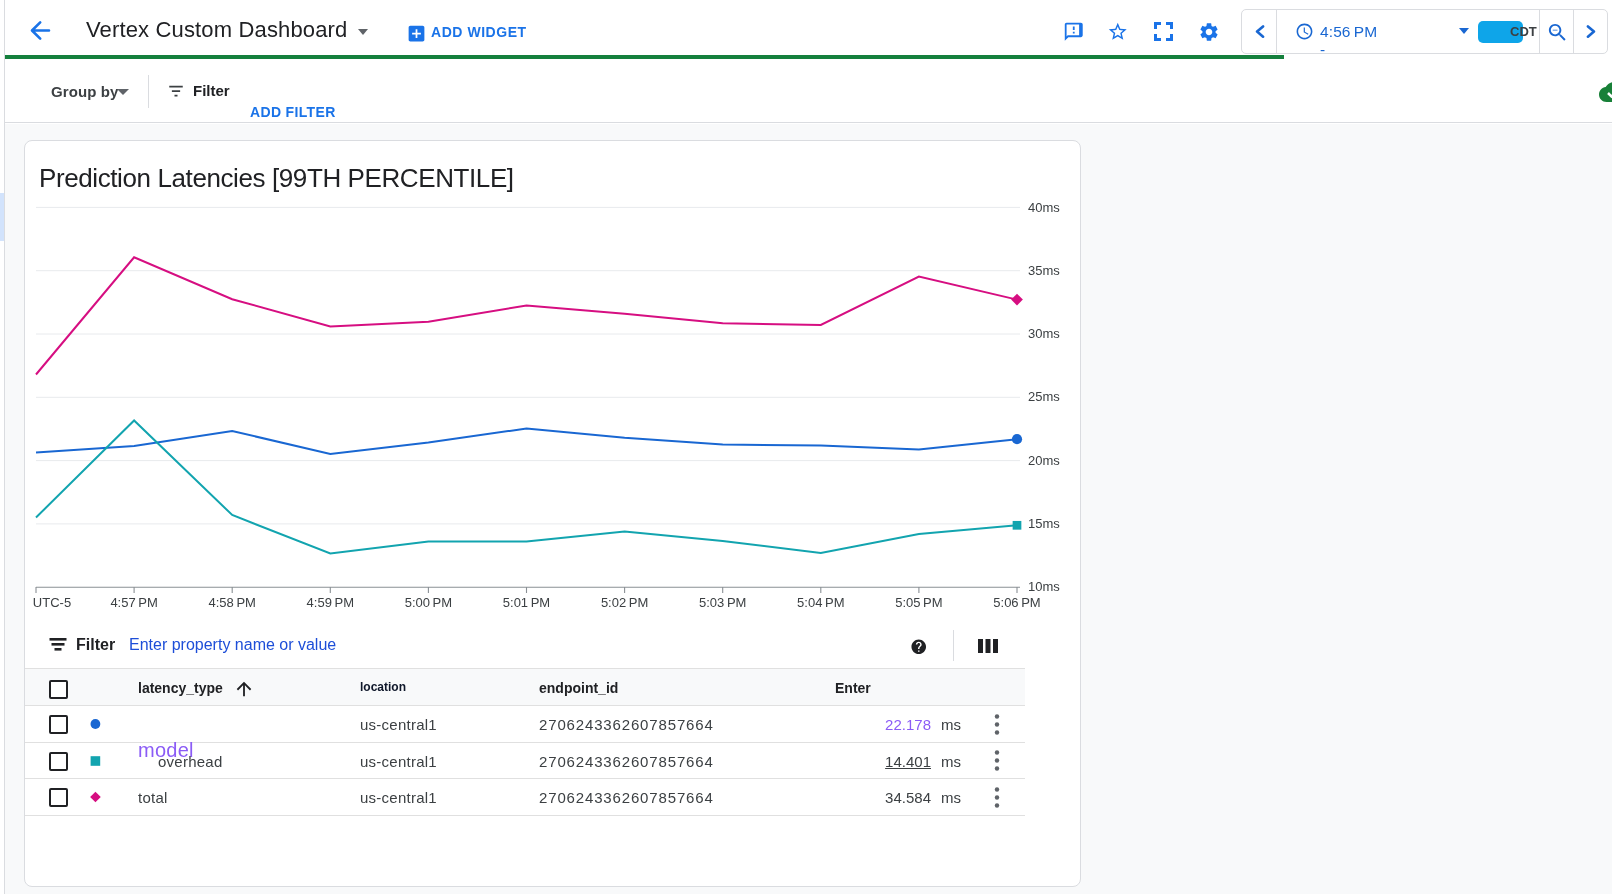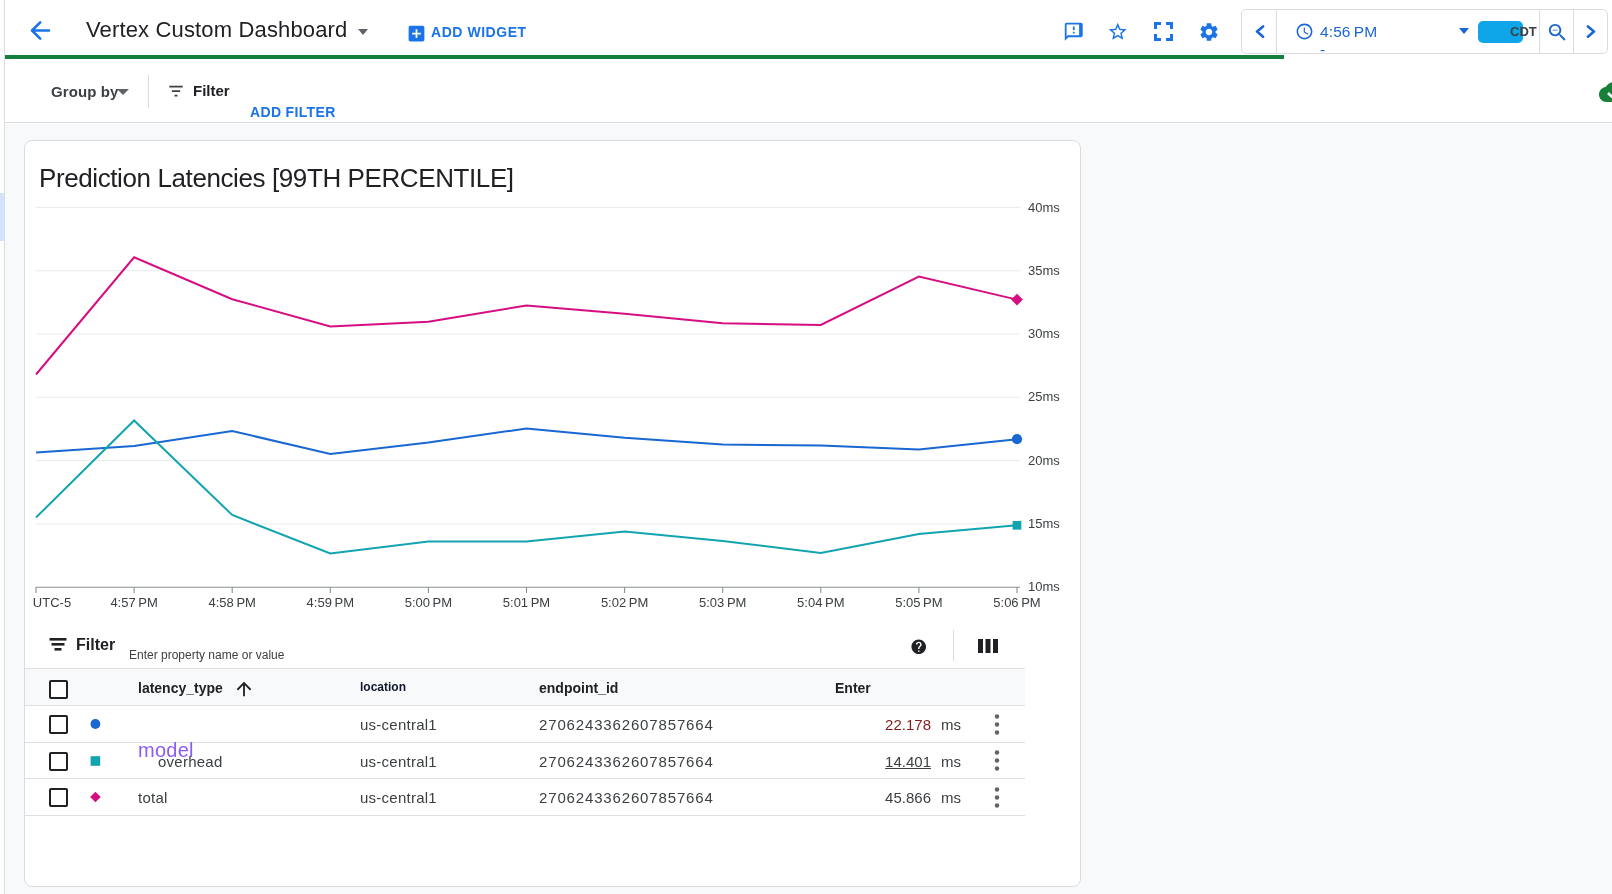--- a/index.html
+++ b/index.html
@@ -144,21 +144,21 @@
 <div class="abs" style="left:49px;top:637px;">
   <svg width="18" height="15" viewBox="0 0 18 15">
       <g fill="#202124">
         <rect x="0.5" y="1" width="17" height="2.6"></rect>
         <rect x="2.5" y="6" width="13" height="2.6"></rect>
         <rect x="5.5" y="11" width="7" height="2.6"></rect>
       </g>
     </svg>
 </div>
 <div class="abs" style="left:76px;top:636px;font-size:16px;font-weight:700;color:#202124;">Filter</div>
-<div class="abs" style="left:129px;top:636px;font-size:12px;color:#404040;margin-top:12px;">Enter property name or value</div>
+<div class="abs" style="left:129px;top:636px;font-size:16px;color:#1d4ed8;">Enter property name or value</div>
 <svg class="abs" style="left:910px;top:637.5px" width="17.5" height="17.5" viewBox="0 0 24 24" fill="#202124">
     <path d="M12 2C6.48 2 2 6.48 2 12s4.48 10 10 10 10-4.48 10-10S17.52 2 12 2zm1 17h-2v-2h2v2zm2.07-7.75l-.9.92C13.45 12.9 13 13.5 13 15h-2v-.5c0-1.1.45-2.1 1.17-2.83l1.24-1.26c.37-.36.59-.86.59-1.41 0-1.1-.9-2-2-2s-2 .9-2 2H8c0-2.21 1.79-4 4-4s4 1.79 4 4c0 .88-.36 1.68-.93 2.25z"></path>
   </svg>
 <div class="abs" style="left:953px;top:630px;width:1px;height:31px;background:#dadce0;"></div>
 <svg class="abs" style="left:978px;top:639px" width="20" height="14" viewBox="0 0 20 14">
     <g fill="#202124">
       <rect x="0" y="0" width="5" height="14"></rect>
       <rect x="7.5" y="0" width="5" height="14"></rect>
       <rect x="15" y="0" width="5" height="14"></rect>
     </g>
@@ -197,23 +197,23 @@
 <div class="abs" style="left:138px;top:789px;font-size:15px;letter-spacing:.25px;color:#3c4043;">total</div>
 
 <div class="abs" style="left:360px;top:716px;font-size:15px;letter-spacing:.25px;color:#3c4043;">us-central1</div>
 <div class="abs" style="left:360px;top:753px;font-size:15px;letter-spacing:.25px;color:#3c4043;">us-central1</div>
 <div class="abs" style="left:360px;top:789px;font-size:15px;letter-spacing:.25px;color:#3c4043;">us-central1</div>
 
 <div class="abs" style="left:539px;top:716px;font-size:15px;letter-spacing:.85px;color:#3c4043;">2706243362607857664</div>
 <div class="abs" style="left:539px;top:753px;font-size:15px;letter-spacing:.85px;color:#3c4043;">2706243362607857664</div>
 <div class="abs" style="left:539px;top:789px;font-size:15px;letter-spacing:.85px;color:#3c4043;">2706243362607857664</div>
 
-<div class="abs" style="left:831px;top:716px;width:100px;text-align:right;font-size:15px;color:#7f1d1d;">22.178</div>
+<div class="abs" style="left:831px;top:716px;width:100px;text-align:right;font-size:15px;color:#8b5cf6;">22.178</div>
 <div class="abs" style="left:831px;top:753px;width:100px;text-align:right;font-size:15px;color:#3c4043;text-decoration:underline;">14.401</div>
-<div class="abs" style="left:831px;top:789px;width:100px;text-align:right;font-size:15px;color:#3c4043;">45.866</div>
+<div class="abs" style="left:831px;top:789px;width:100px;text-align:right;font-size:15px;color:#3c4043;">34.584</div>
 <div class="abs" style="left:941px;top:716px;font-size:15px;color:#3c4043;">ms</div>
 <div class="abs" style="left:941px;top:753px;font-size:15px;color:#3c4043;">ms</div>
 <div class="abs" style="left:941px;top:789px;font-size:15px;color:#3c4043;">ms</div>
 
 <svg class="abs" style="left:994px;top:714px" width="6" height="21" viewBox="0 0 6 21">
     <g fill="#5f6368">
       <circle cx="3" cy="2.5" r="2.2"></circle>
       <circle cx="3" cy="10.5" r="2.2"></circle>
       <circle cx="3" cy="18.5" r="2.2"></circle>
     </g>

